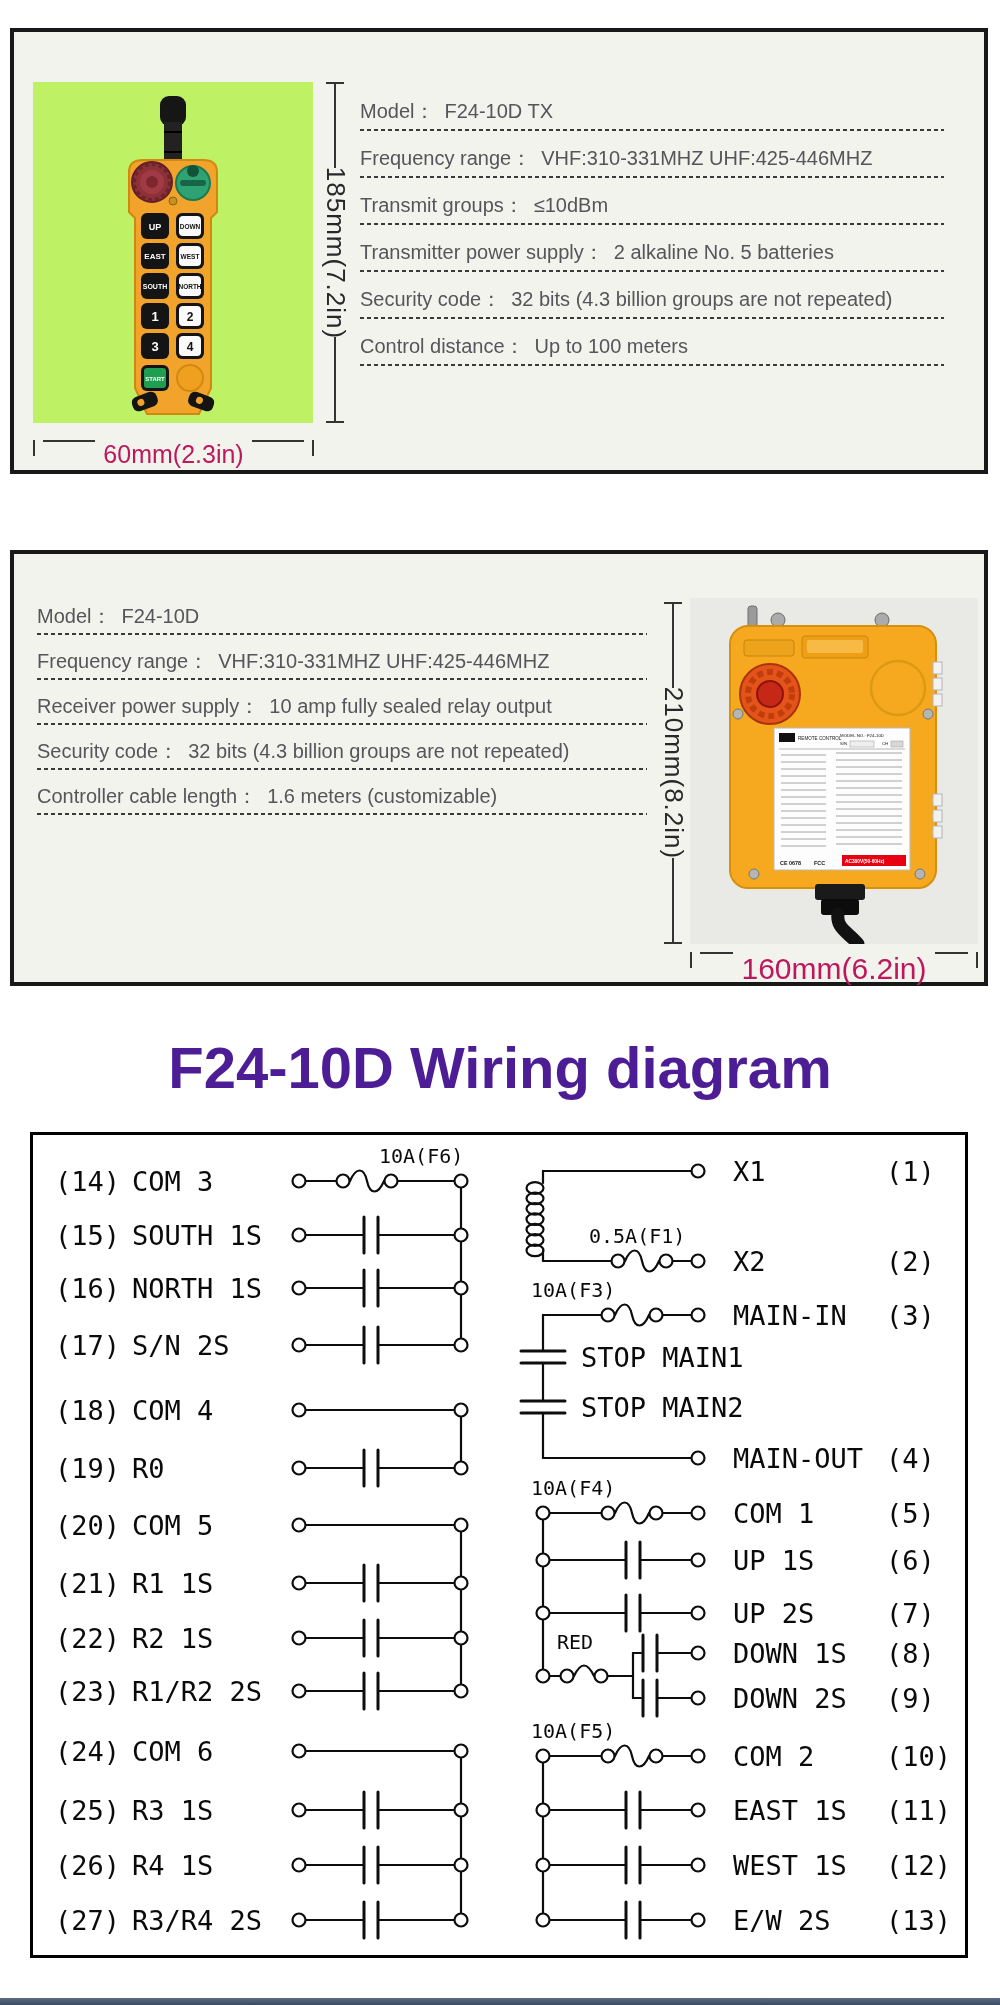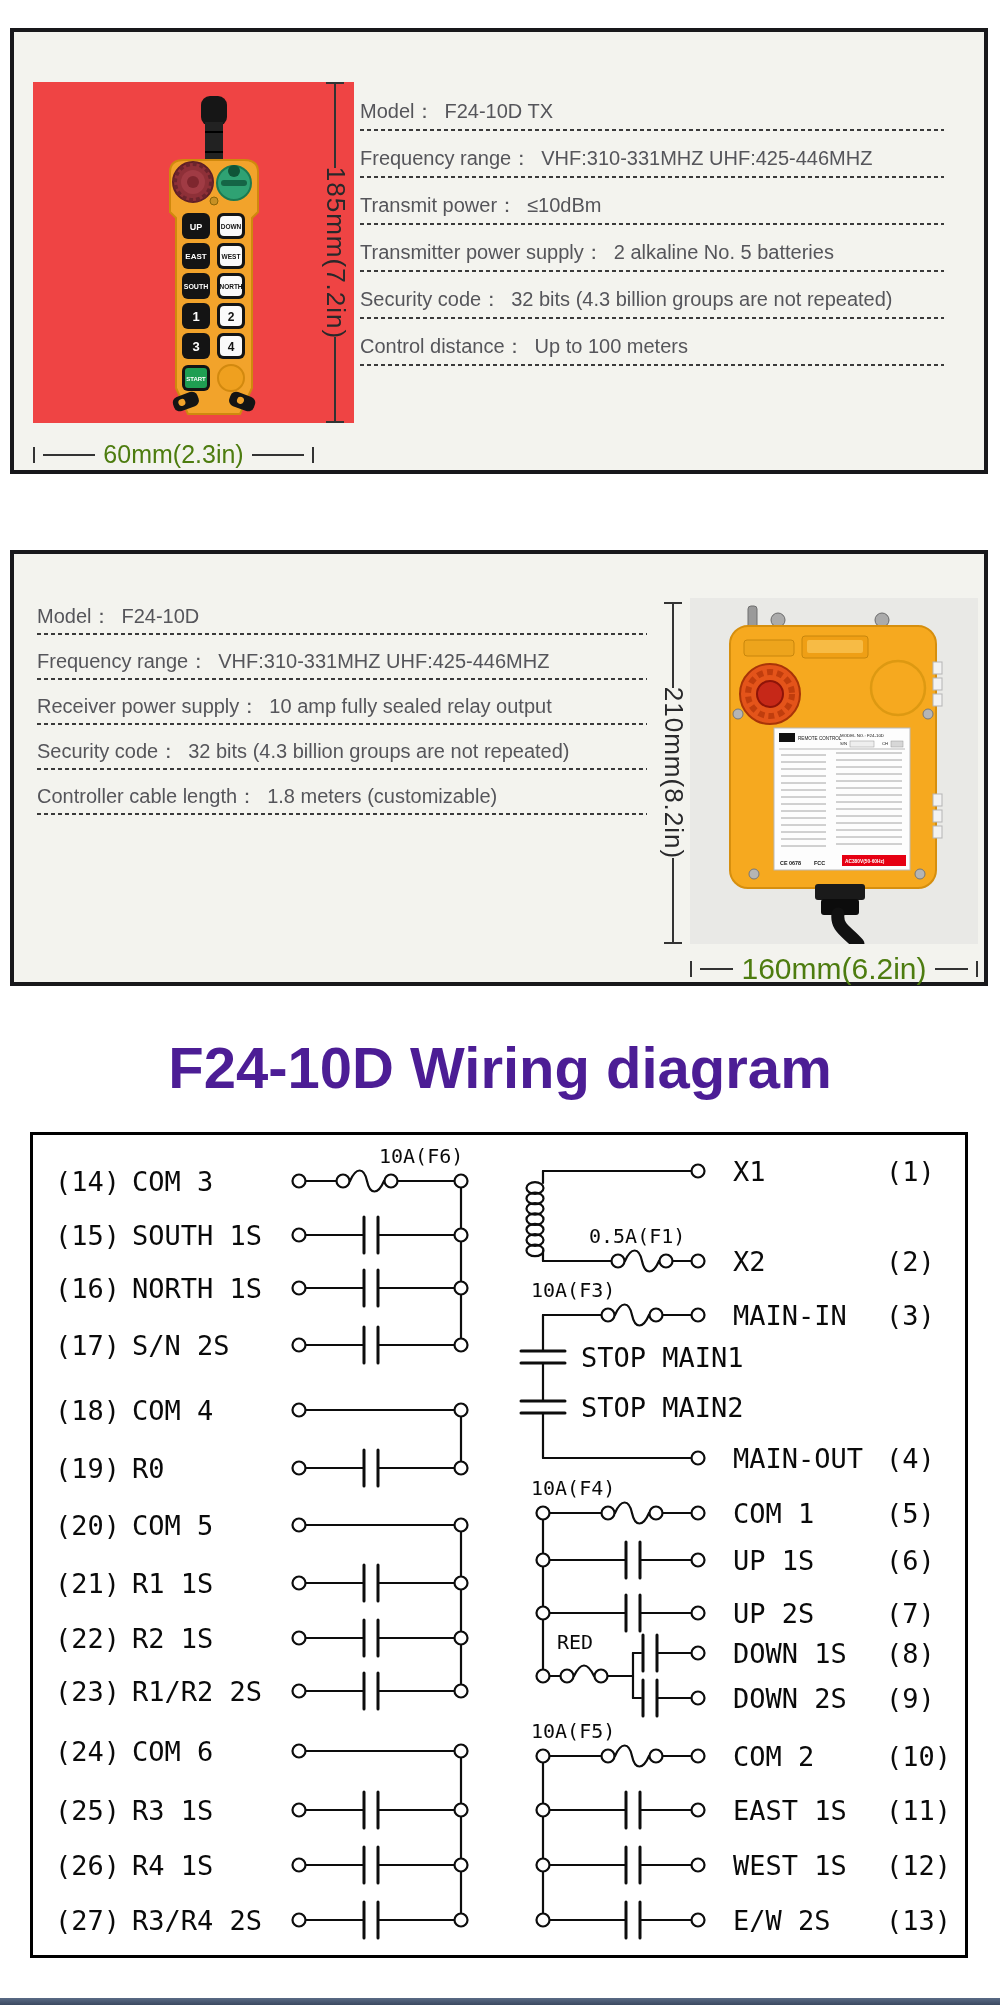--- a/index.html
+++ b/index.html
@@ -6,21 +6,21 @@
   .page{position:relative;width:1000px;height:2005px;background:#ffffff;
         font-family:"Liberation Sans","DejaVu Sans",sans-serif;overflow:hidden;}
 
   
   .spec-box{position:absolute;left:10px;width:978px;border:4px solid #18181b;
             background:#f3f3ee;box-sizing:border-box;}
   .box1{top:28px;height:446px;}
   .box2{top:550px;height:436px;}
 
   .photo{position:absolute;overflow:hidden;}
-  .photo1{left:19px;top:50px;width:280px;height:341px;background:#ef4444;padding-left:41px;}
+  .photo1{left:19px;top:50px;width:280px;height:341px;background:#bef264;}
   .photo2{left:676px;top:44px;width:288px;height:346px;background:#e9e9e6;}
 
   
   .specs{position:absolute;}
   .specs1{left:346px;top:56px;width:584px;}
   .specs2{left:23px;top:40px;width:610px;}
   .spec-row{position:relative;height:47px;display:flex;align-items:center;
             white-space:nowrap;font-size:20px;color:#55555a;}
   .specs2 .spec-row{height:45px;}
   .spec-row::after{content:"";position:absolute;left:0;right:0;bottom:4px;height:2px;
@@ -29,21 +29,21 @@
 
   
   .vdim{position:absolute;width:30px;}
   .vdim .cap{position:absolute;left:50%;margin-left:-9px;width:18px;height:2px;background:#333;}
   .vdim .cap.b{bottom:0;}
   .vdim .seg{position:absolute;left:50%;margin-left:-1px;width:2px;background:#333;}
   .vdim .seg.t{top:2px;height:84px;}
   .vdim .seg.b{bottom:2px;height:84px;}
   .vdim .vtext{position:absolute;top:50%;left:50%;transform:translate(-50%,-50%) rotate(90deg);
         white-space:nowrap;font-size:26px;color:#28282a;letter-spacing:1px;}
-  .hdim{position:absolute;display:flex;align-items:center;gap:8px;color:#4d7c0f;}
+  .hdim{position:absolute;display:flex;gap:8px;color:#be185d;}
   .hdim .vcap{width:2px;height:16px;background:#333;flex:0 0 auto;}
   .hdim .hseg{flex:1;height:2px;background:#333;}
   .hdim .htext{white-space:nowrap;flex:0 0 auto;}
   .hdim1{left:19px;top:408px;width:281px;font-size:25px;}
   .hdim2{left:676px;top:398px;width:288px;font-size:30px;}
 
   
   .wiring-title{position:absolute;left:0;top:1034px;width:1000px;text-align:center;
         font-size:58px;font-weight:bold;color:#4c1d95;letter-spacing:0px;}
   .diagram{position:absolute;left:30px;top:1132px;width:938px;height:826px;
@@ -164,21 +164,21 @@
     <div class="specs specs1">
       <div class="spec-row">
           <span class="sl">Model：</span>
           <span class="sv">F24-10D TX</span>
         </div>
       <div class="spec-row">
           <span class="sl">Frequency range：</span>
           <span class="sv">VHF:310-331MHZ UHF:425-446MHZ</span>
         </div>
       <div class="spec-row">
-          <span class="sl">Transmit power：</span>
+          <span class="sl">Transmit groups：</span>
           <span class="sv">≤10dBm</span>
         </div>
       <div class="spec-row">
           <span class="sl">Transmitter power supply：</span>
           <span class="sv">2 alkaline No. 5 batteries</span>
         </div>
       <div class="spec-row">
           <span class="sl">Security code：</span>
           <span class="sv">32 bits (4.3 billion groups are not repeated)</span>
         </div>
@@ -211,21 +211,21 @@
       <div class="spec-row">
           <span class="sl">Receiver power supply：</span>
           <span class="sv">10 amp fully sealed relay output</span>
         </div>
       <div class="spec-row">
           <span class="sl">Security code：</span>
           <span class="sv">32 bits (4.3 billion groups are not repeated)</span>
         </div>
       <div class="spec-row">
           <span class="sl">Controller cable length：</span>
-          <span class="sv">1.8 meters (customizable)</span>
+          <span class="sv">1.6 meters (customizable)</span>
         </div>
     </div>
 
     <div class="vdim" style="left:644px;top:48px;height:342px;">
       <div class="cap t"></div>
       <div class="seg t"></div>
       <div class="vtext">210mm(8.2in)</div>
       <div class="seg b"></div>
       <div class="cap b"></div>
     </div>

